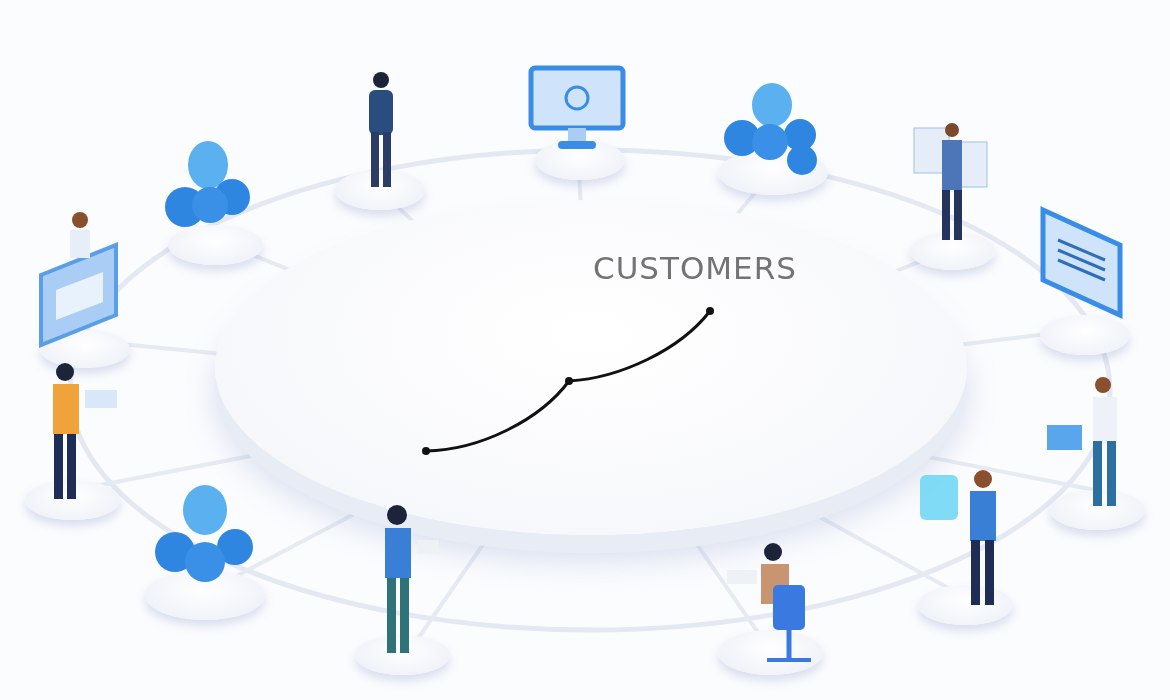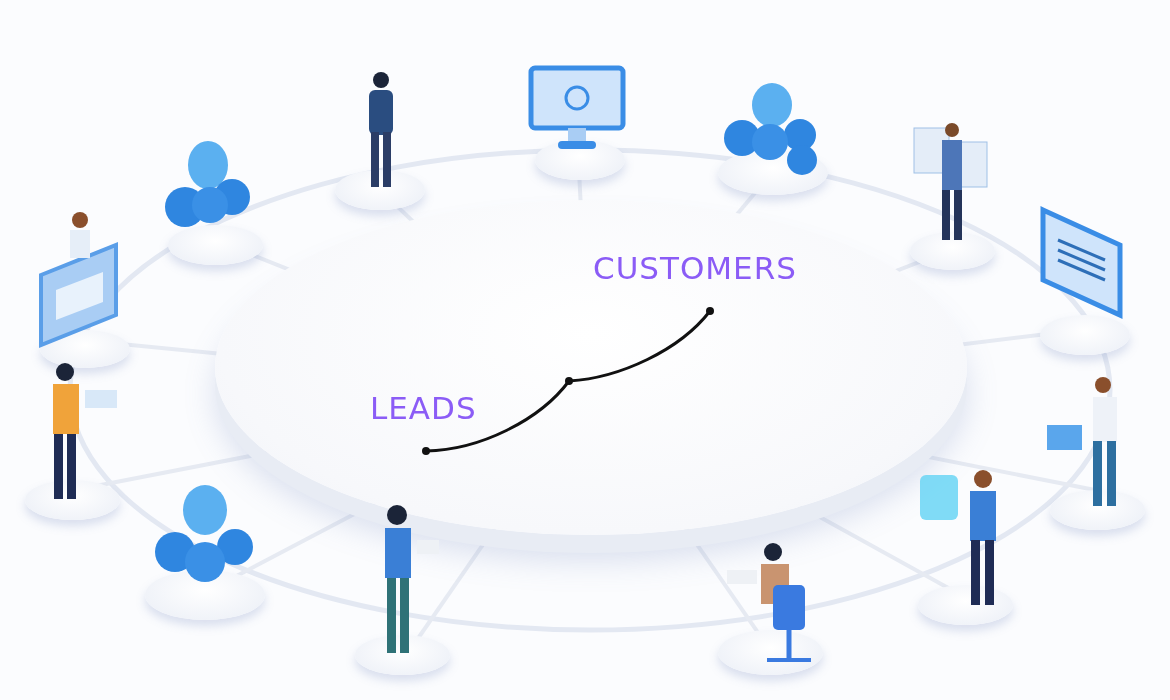--- a/index.html
+++ b/index.html
@@ -1,19 +1,19 @@
 <!DOCTYPE html>
 <html><head>
 <meta charset="utf-8">
 <style>
 html,body{margin:0;padding:0;}
 body{width:1170px;height:700px;overflow:hidden;background:#fbfcfe;font-family:"DejaVu Sans",sans-serif;position:relative;}
 .scene{position:absolute;inset:0;}
 .table{position:absolute;left:215px;top:200px;width:752px;height:335px;border-radius:50%;background:radial-gradient(ellipse at 50% 40%,#ffffff 0%,#f7f8fb 70%,#eef1f7 100%);box-shadow:0 18px 0 #e8ecf4,0 26px 30px rgba(120,140,190,0.25);}
-.label{position:absolute;font-family:"DejaVu Sans",sans-serif;font-size:31px;color:#8b5cf6;letter-spacing:1px;}
+.label{position:absolute;font-family:"DejaVu Sans",sans-serif;font-size:31px;color:#737373;letter-spacing:1px;}
 .pedestal{position:absolute;border-radius:50%;background:radial-gradient(ellipse at 50% 40%,#ffffff,#eaeef6);box-shadow:0 6px 10px rgba(120,140,190,0.25);}
 .node{position:absolute;}
 </style>
 </head>
 <body>
 
 <div class="scene">
   <svg width="1170" height="700" style="position:absolute;left:0;top:0">
     <ellipse cx="590" cy="390" rx="520" ry="240" fill="none" stroke="#e3e8f2" stroke-width="5"></ellipse>
     <g stroke="#e6eaf2" stroke-width="4">
@@ -35,21 +35,20 @@
 
   <div class="table"></div>
 
   <svg width="1170" height="700" style="position:absolute;left:0;top:0">
     <path d="M426 451 C 480 450, 540 420, 569 381 C 620 378, 680 350, 710 311" fill="none" stroke="#111" stroke-width="3"></path>
     <circle cx="426" cy="451" r="4" fill="#111"></circle>
       <circle cx="569" cy="381" r="4" fill="#111"></circle>
       <circle cx="710" cy="311" r="4" fill="#111"></circle>
   </svg>
 
-  <div class="label" style="left:370px;top:390px">LEADS</div>
   <div class="label" style="left:593px;top:250px">CUSTOMERS</div>
 
   <div class="pedestal" style="left:335px;top:170px;width:90px;height:40px"></div>
   <div class="pedestal" style="left:535px;top:140px;width:90px;height:40px"></div>
   <div class="pedestal" style="left:718px;top:150px;width:110px;height:45px"></div>
   <div class="pedestal" style="left:910px;top:232px;width:85px;height:38px"></div>
   <div class="pedestal" style="left:1040px;top:315px;width:90px;height:40px"></div>
   <div class="pedestal" style="left:1050px;top:490px;width:95px;height:40px"></div>
   <div class="pedestal" style="left:918px;top:585px;width:95px;height:40px"></div>
   <div class="pedestal" style="left:718px;top:630px;width:105px;height:45px"></div>

